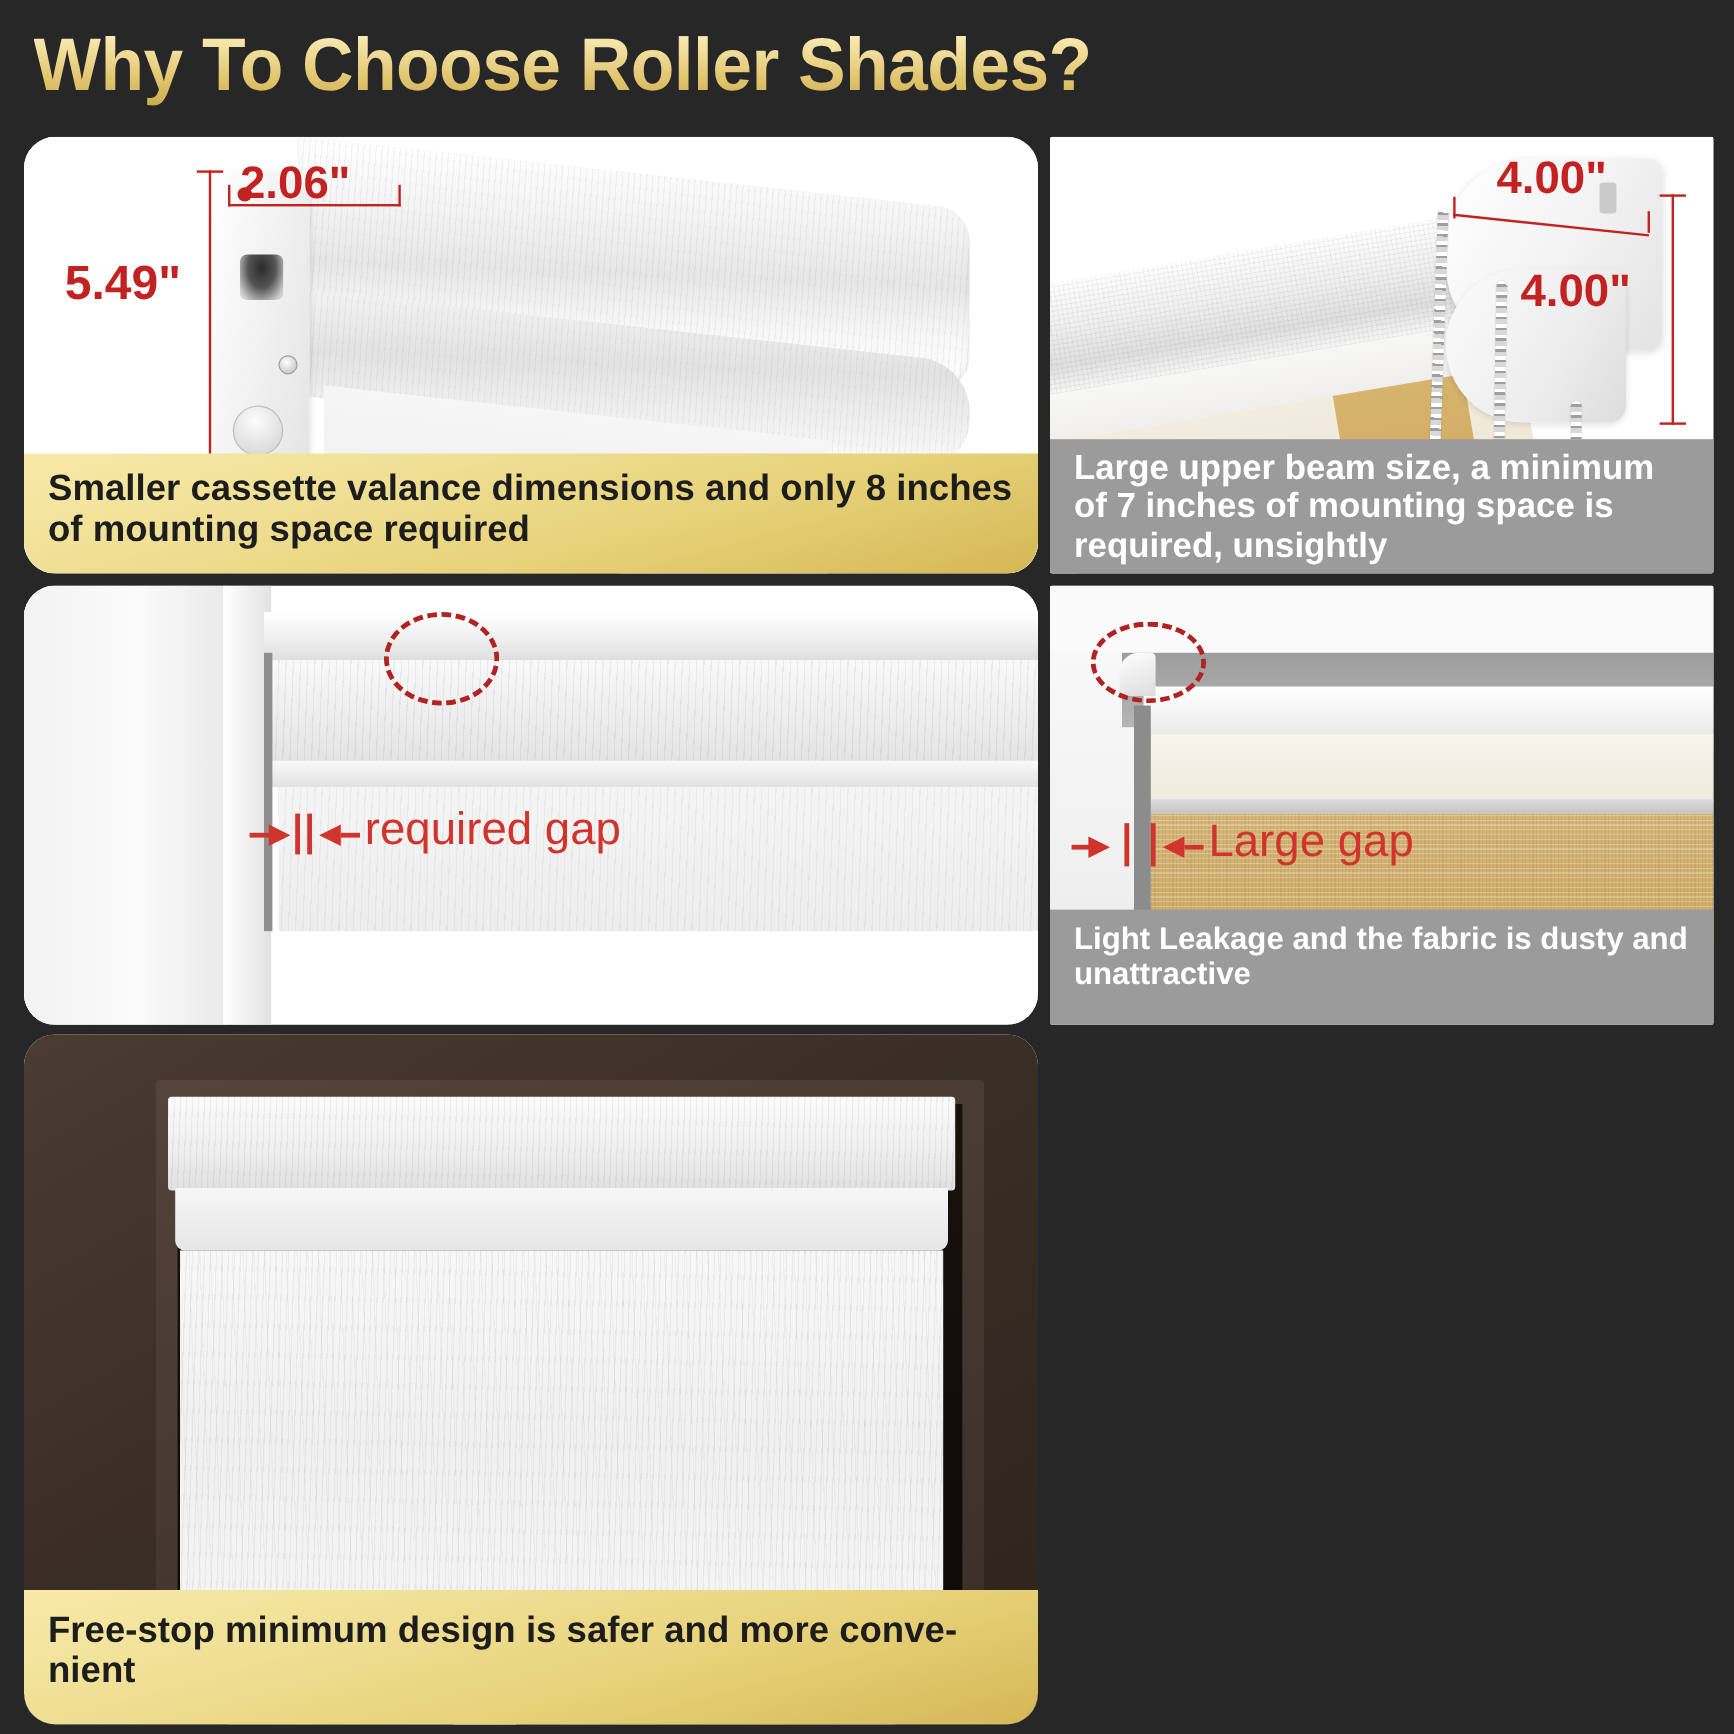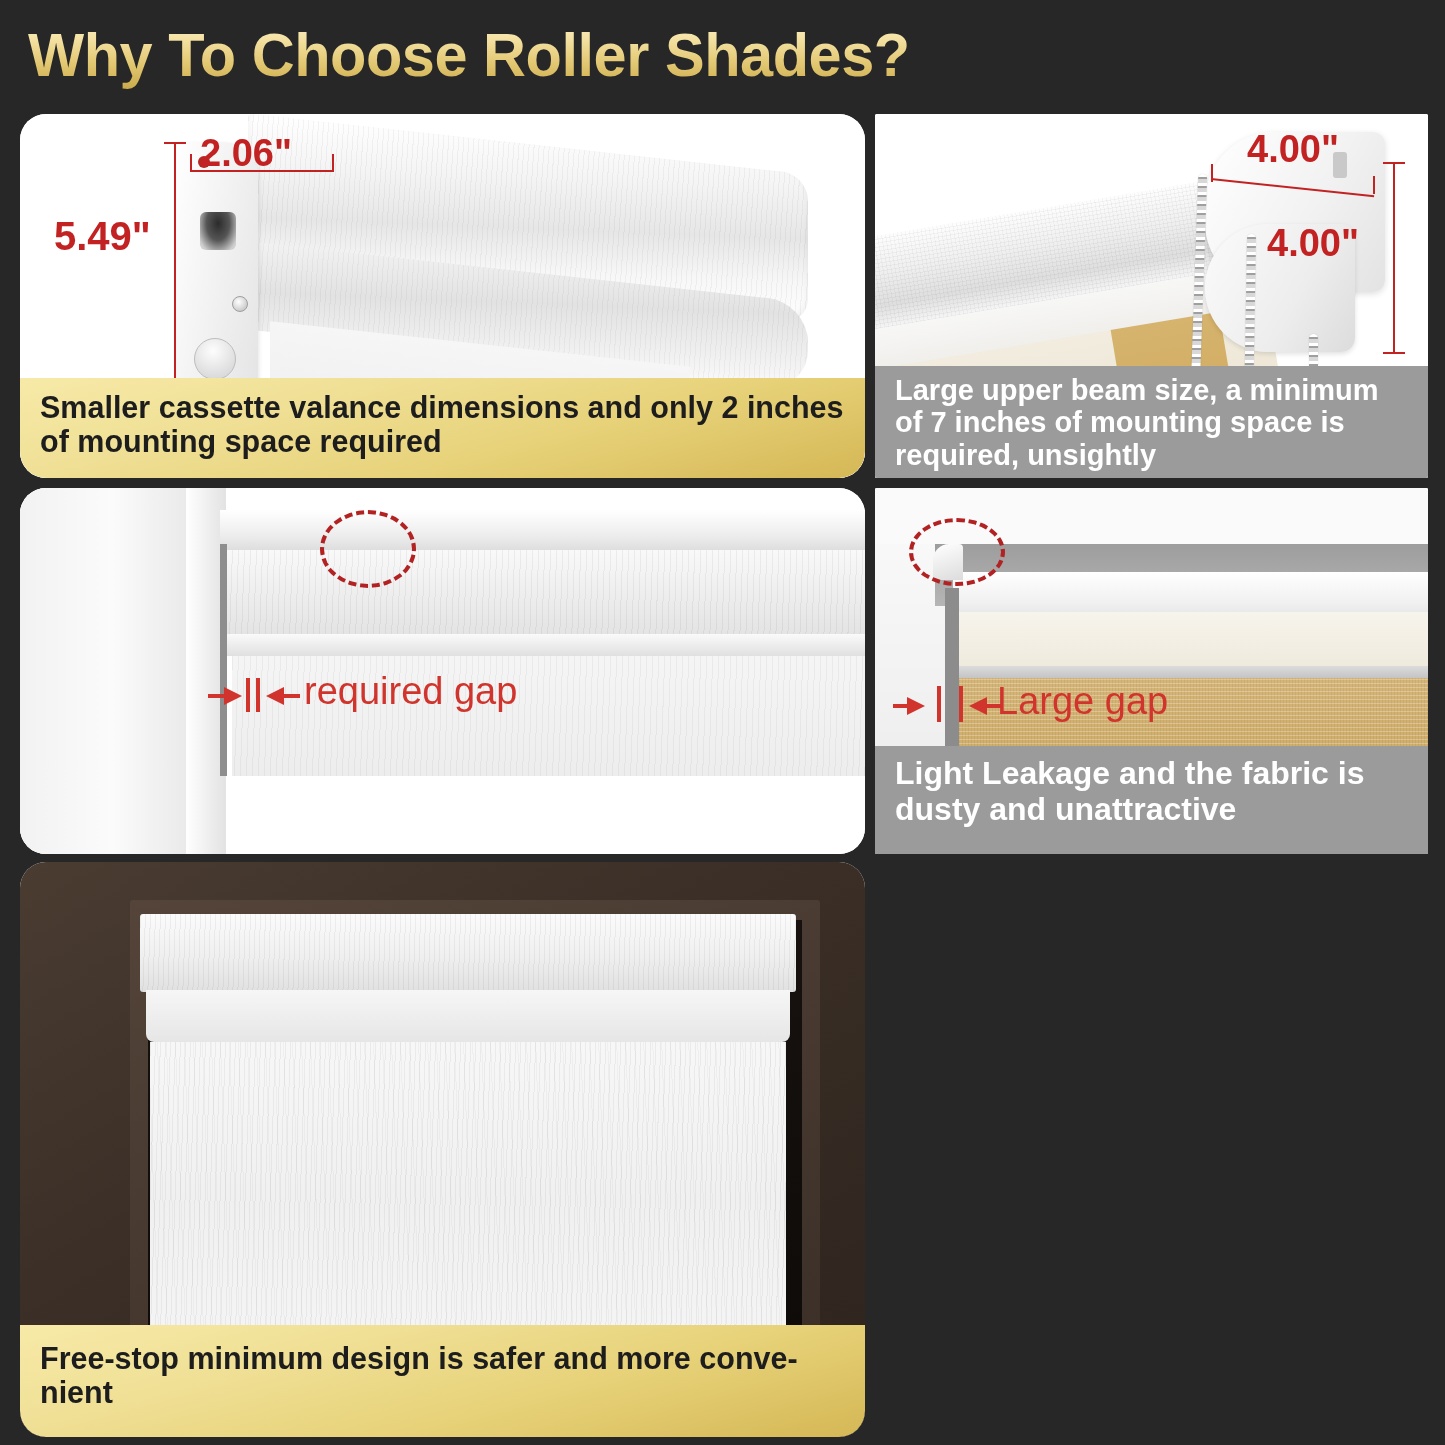--- a/index.html
+++ b/index.html
@@ -51,21 +51,21 @@
     background:linear-gradient(170deg,#f4e39a 0%,#efdd92 28%,#e9d municipality 30%,#e5cf7d 58%,#d9bd5f 88%,#cfae4a 100%);
     background:linear-gradient(165deg,#f7eaa8 0%,#f0e096 30%,#e7d279 62%,#d5b755 100%);
     color:#1d1d1d;
     font-size:30.5px;
     height:100px;
     border-radius:0 0 26px 26px;
   }
   .cap.gold.tall{ height:112px; padding-top:16px; }
   .cap.gray{
     background:#9b9b9b; color:#ffffff;
-    font-size:32px; height:108px; padding-top:10px;
+    font-size:26px; height:96px; padding-top:10px;
   }
   .cap.gray.three{ height:112px; font-size:29px; padding-top:8px; }
 
   
   .p1 .bg{ position:absolute; inset:0; background:#ffffff; }
   .p1 .valance-body{
     position:absolute; left:228px; top:30px; width:560px; height:150px;
     background:linear-gradient(176deg,#ffffff 0%,#f4f4f4 28%,#e6e6e6 55%,#f7f7f7 78%,#ffffff 100%);
     transform:skewY(6.2deg); border-radius:4px 26px 26px 4px;
     box-shadow:inset 0 -4px 7px rgba(0,0,0,.06);
@@ -387,21 +387,21 @@
       <div class="dimline-v" style="left:154px; top:28px; height:262px;"></div>
       <div class="tick-h" style="left:144px; top:28px;"></div>
       <div class="tick-h" style="left:144px; top:288px;"></div>
       <div class="dim" style="left:34px; top:100px; font-size:40px;">5.49"</div>
 
       <div class="dimline-h" style="left:170px; top:56px; width:144px;"></div>
       <div class="tick-v" style="left:170px; top:40px;"></div>
       <div class="tick-v" style="left:312px; top:40px;"></div>
       <div class="dim" style="left:180px; top:18px; font-size:38px;">2.06"</div>
     </div>
-    <div class="cap gold">Smaller cassette valance dimensions and only 2 inches of mounting space required</div>
+    <div class="cap gold">Smaller cassette valance dimensions and only 8 inches of mounting space required</div>
   </div>
 
   <div class="panel right r1 p2">
     <div class="photo">
       <div class="bg"></div>
       <div class="fabric-cream"></div>
       <div class="fabric-tan"></div>
       <div class="fabric-white"></div>
       <div class="tube"></div>
 
@@ -465,21 +465,21 @@
       <div class="floor"></div>
 
       <div class="circle-hl" style="left:34px; top:30px; width:96px; height:68px;"></div>
 
       <div class="arrow-tail" style="left:18px; top:216px; width:16px;"></div>
       <div class="arrow-r" style="left:32px; top:209px;"></div>
       <div class="gap-bar" style="left:62px; top:198px; height:36px;"></div>
       <div class="gap-bar" style="left:84px; top:198px; height:36px;"></div>
       <div class="arrow-l" style="left:94px; top:209px;"></div>
       <div class="arrow-tail" style="left:112px; top:216px; width:16px;"></div>
-      <div class="gap-label" style="left:122px; top:192px; font-size:38px;">Large gap</div>
+      <div class="gap-label" style="left:132px; top:192px; font-size:38px;">Large gap</div>
     </div>
     <div class="cap gray">Light Leakage and the fabric is dusty and unattractive</div>
   </div>
 
   <div class="panel left r3 p5">
     <div class="photo">
       <div class="bg"></div>
       <div class="win-frame"></div>
       <div class="win-inner"></div>
 

